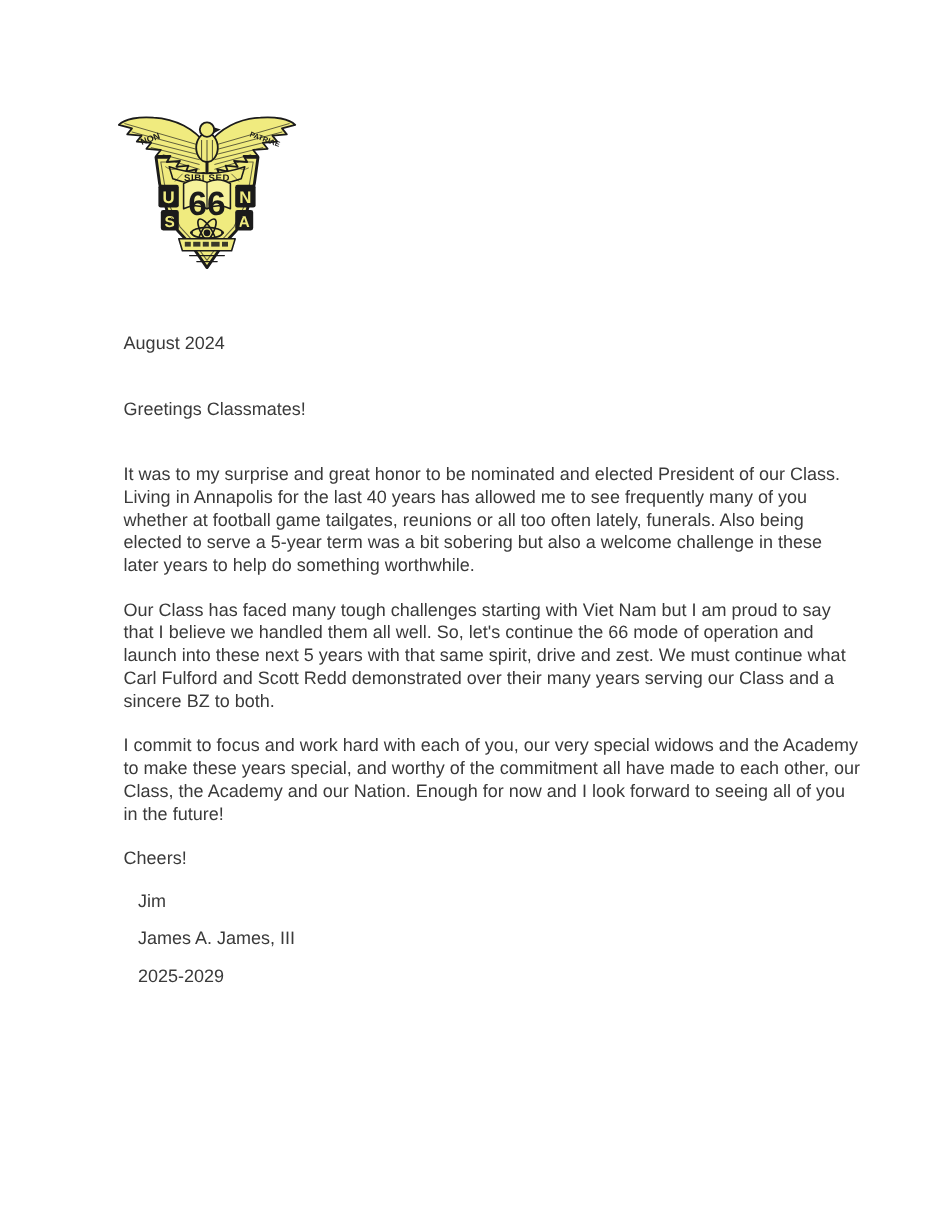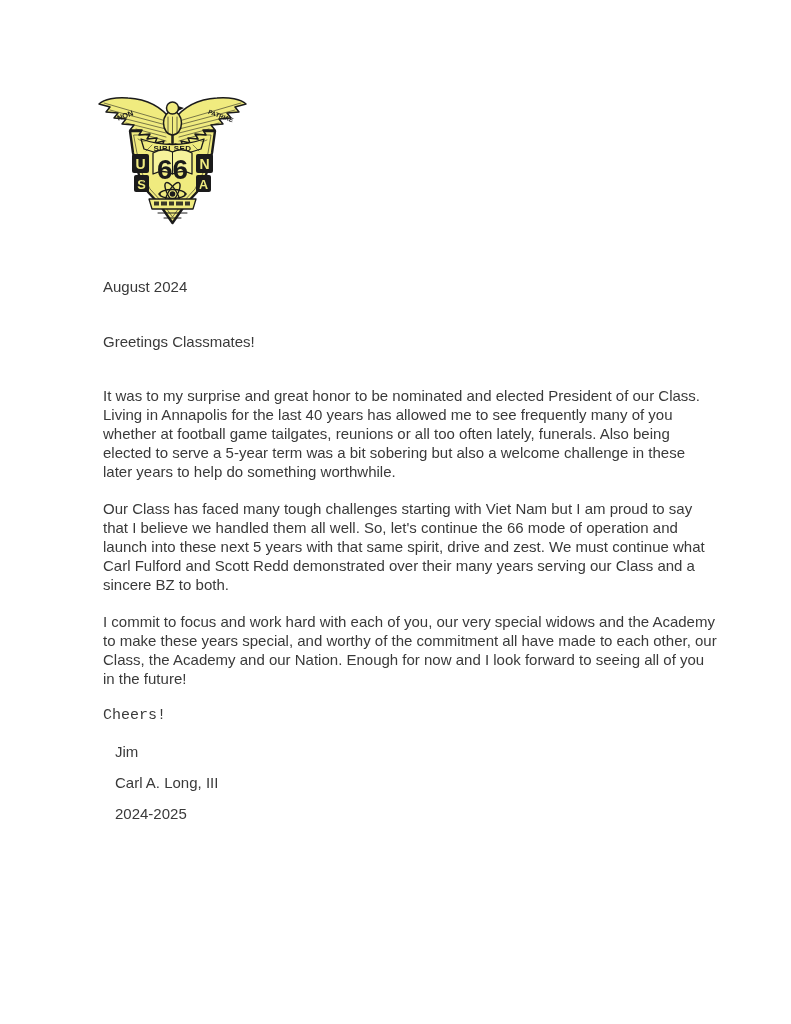--- a/index.html
+++ b/index.html
@@ -27,21 +27,21 @@
     left: 103px;
     top: 277px;
     width: 614px;
     color: #3a3a3a;
     font-size: 15px;
     line-height: 19px;
   }
   .date       { margin: 0 0 36px 0; }
   .salutation { margin: 0 0 35px 0; }
   .para       { margin: 0 0 18px 0; }
-  .closing    { margin: 0 0 17px 0; font-family: Liberation Mono, monospace; }
+  .closing    { margin: 0 0 17px 0; }
   .sig-line   { margin: 12px; }
 </style>
 </head>
 <body>
 
 <div class="page">
 
   <div class="crest">
     <svg width="153" height="136" viewBox="0 0 153 136" xmlns="http://www.w3.org/2000/svg">
       <g stroke-linejoin="round" stroke-linecap="round">
@@ -149,17 +149,17 @@
   </div>
 
   <div class="letter">
     <p class="date">August 2024</p>
     <p class="salutation">Greetings Classmates!</p>
     <p class="para">It was to my surprise and great honor to be nominated and elected President of our Class. Living in Annapolis for the last 40 years has allowed me to see frequently many of you whether at football game tailgates, reunions or all too often lately, funerals. Also being elected to serve a 5-year term was a bit sobering but also a welcome challenge in these later years to help do something worthwhile.</p>
     <p class="para">Our Class has faced many tough challenges starting with Viet Nam but I am proud to say that I believe we handled them all well. So, let's continue the 66 mode of operation and launch into these next 5 years with that same spirit, drive and zest. We must continue what Carl Fulford and Scott Redd demonstrated over their many years serving our Class and a sincere BZ to both.</p>
     <p class="para">I commit to focus and work hard with each of you, our very special widows and the Academy to make these years special, and worthy of the commitment all have made to each other, our Class, the Academy and our Nation. Enough for now and I look forward to seeing all of you in the future!</p>
     <p class="closing">Cheers!</p>
     <p class="sig-line">Jim</p>
-    <p class="sig-line">Carl A. Long, III</p>
-    <p class="sig-line">2024-2025</p>
+    <p class="sig-line">James A. James, III</p>
+    <p class="sig-line">2025-2029</p>
   </div>
 
 </div>
 
 </body></html>

